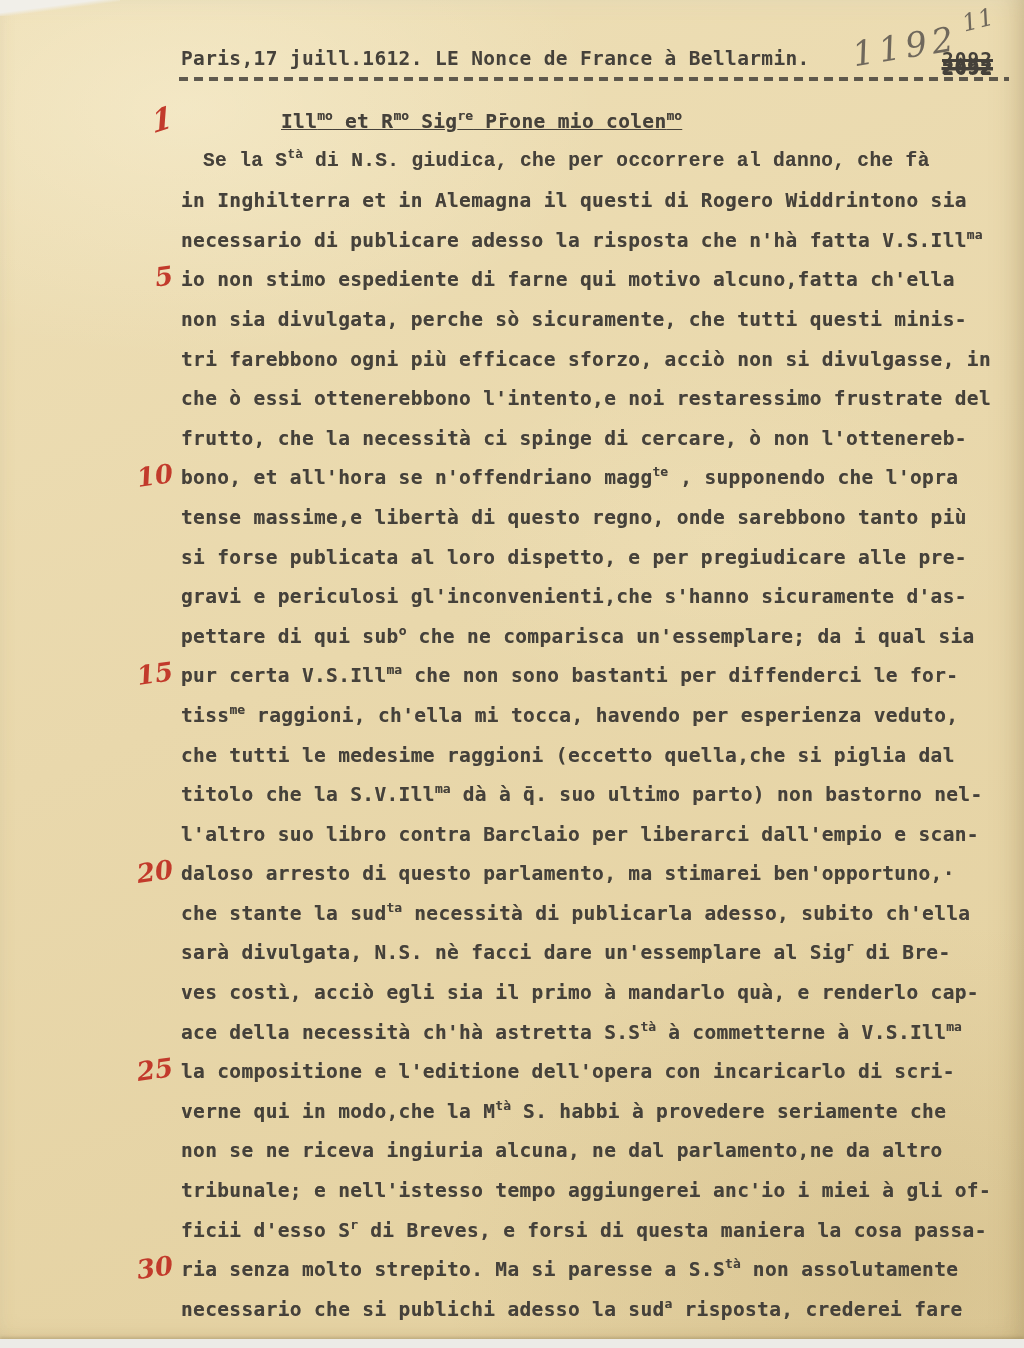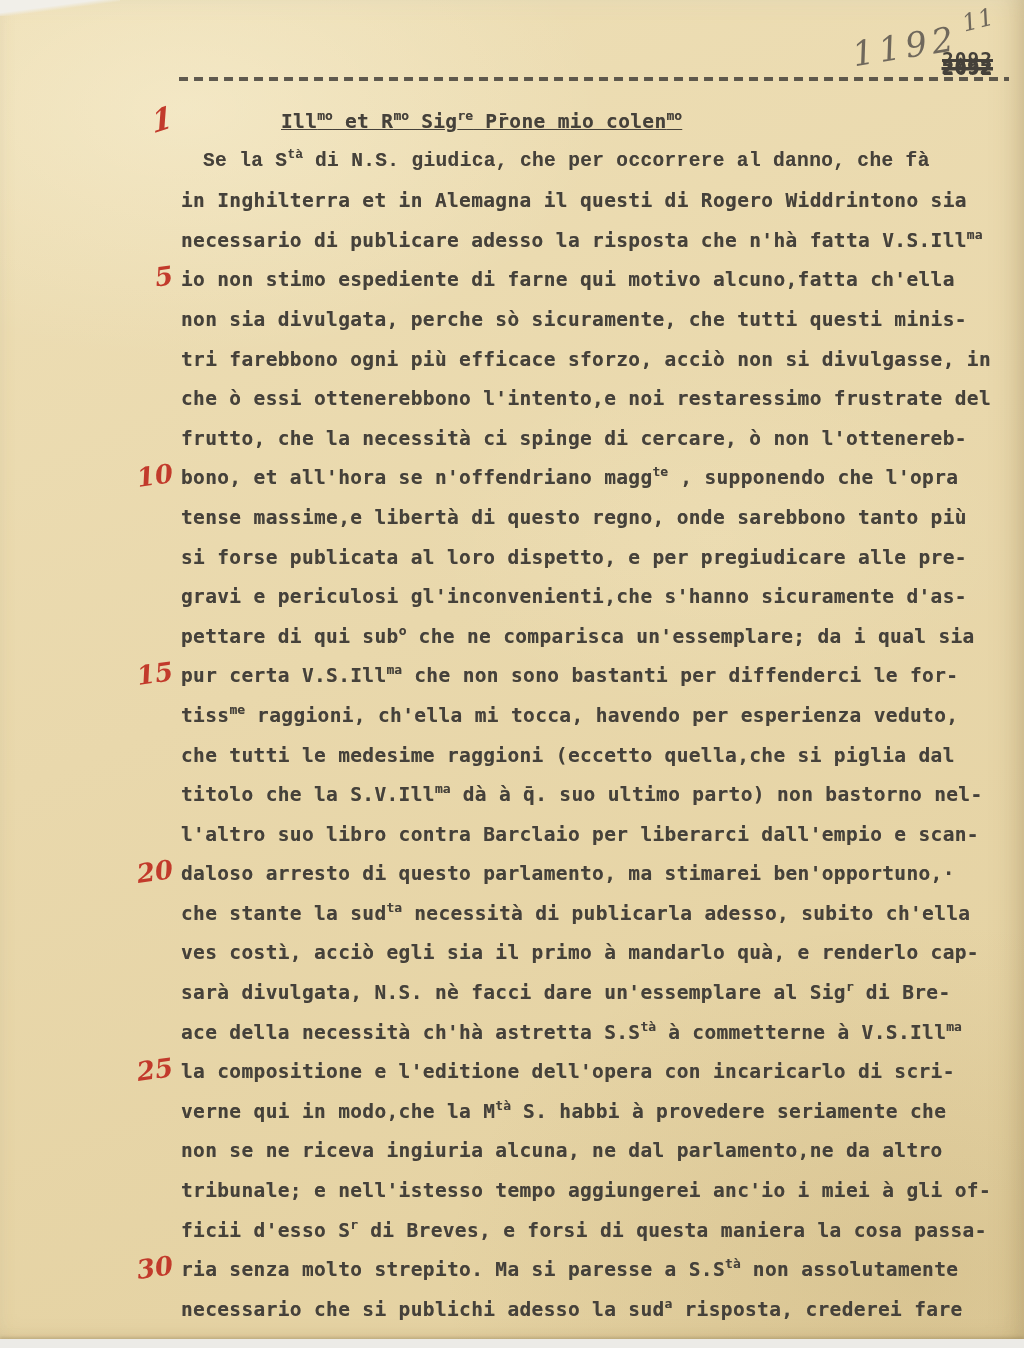--- a/index.html
+++ b/index.html
@@ -62,20 +62,21 @@
     color:var(--red-ink,#c23a2b);transform:rotate(-8deg);
   }
   .marker.one{transform:rotate(-18deg) skewX(-12deg);font-size:30px;}
 </style>
 </head>
 <body>
 
 <div class="page">
   <div class="corner-edge"></div>
 
+  <div class="header-title">Paris,17 juill.1612. LE Nonce de France à Bellarmin.</div>
   <div class="dashed-rule"></div>
 
   <div class="pencil pencil-1192">1192</div>
   <div class="pencil pencil-11">11</div>
 
   <div class="struck-wrap">
     <span class="struck layer-a">2092</span>
     <span class="struck layer-b">2092</span>
   </div>
 
@@ -142,24 +143,24 @@
         <span class="text">l'altro suo libro contra Barclaio per liberarci dall'empio e scan-</span>
       </div>
       <div class="line">
         <span class="marker">20</span>
         <span class="text">daloso arresto di questo parlamento, ma stimarei ben'opportuno,·</span>
       </div>
       <div class="line">
         <span class="text">che stante la sud<sup>ta</sup> necessità di publicarla adesso, subito ch'ella</span>
       </div>
       <div class="line">
-        <span class="text">ves costì, acciò egli sia il primo à mandarlo quà, e renderlo cap-</span>
+        <span class="text">sarà divulgata, N.S. nè facci dare un'essemplare al Sig<sup>r</sup> di Bre-</span>
       </div>
       <div class="line">
-        <span class="text">sarà divulgata, N.S. nè facci dare un'essemplare al Sig<sup>r</sup> di Bre-</span>
+        <span class="text">ves costì, acciò egli sia il primo à mandarlo quà, e renderlo cap-</span>
       </div>
       <div class="line">
         <span class="text">ace della necessità ch'hà astretta S.S<sup>tà</sup> à commetterne à V.S.Ill<sup>ma</sup></span>
       </div>
       <div class="line">
         <span class="marker">25</span>
         <span class="text">la compositione e l'editione dell'opera con incaricarlo di scri-</span>
       </div>
       <div class="line">
         <span class="text">verne qui in modo,che la M<sup>tà</sup> S. habbi à provedere seriamente che</span>

